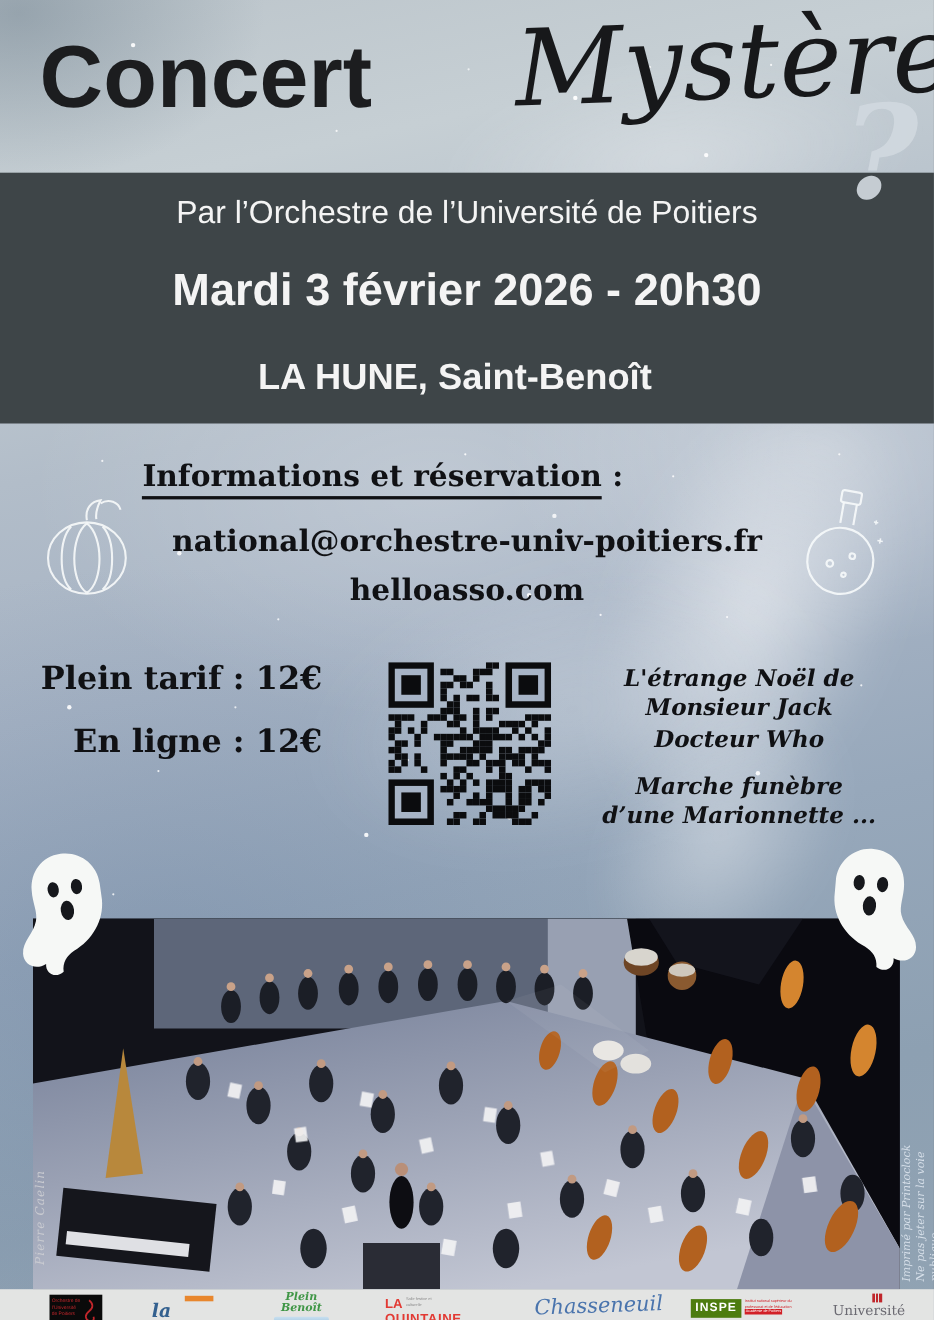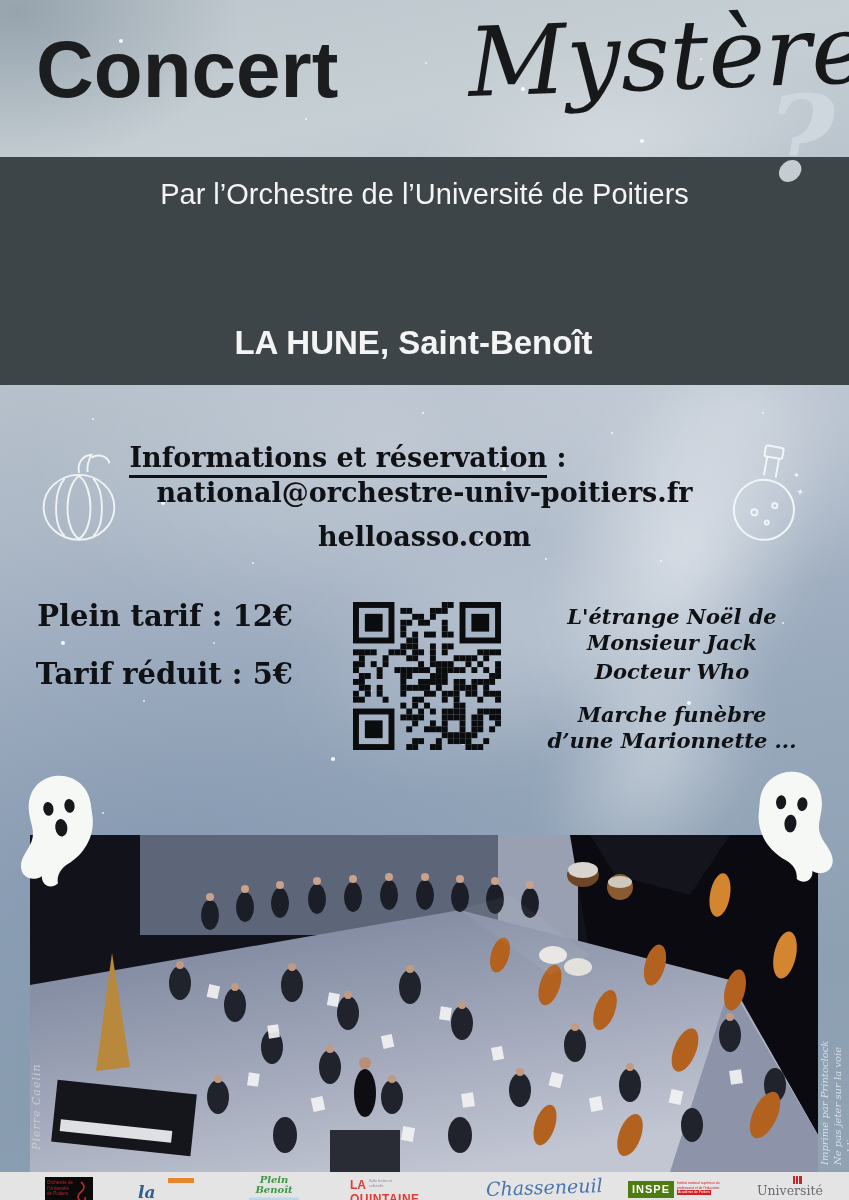--- a/index.html
+++ b/index.html
@@ -38,21 +38,21 @@
   
   .band{position:absolute;left:0;top:157px;width:849px;height:228px;
     background:radial-gradient(500px 240px at 70% 55%, rgba(255,255,255,.05), transparent 75%),
     linear-gradient(180deg,#3b4245 0%,#414revert 0%,#3e4548 55%,#434a4d 100%);
     background-color:#3e4548;z-index:2;text-align:center;color:#f4f4f4;}
   .band-presenter{position:absolute;left:0;width:849px;top:20px;font:400 29px/1.2 "Liberation Sans",sans-serif;}
   .band-date{position:absolute;left:0;width:849px;top:82px;font:700 41px/1.2 "Liberation Sans",sans-serif;}
   .band-venue{position:absolute;left:0;width:827px;top:166px;font:700 33px/1.2 "Liberation Sans",sans-serif;}
   
   .info{position:absolute;left:0;top:385px;width:849px;text-align:center;color:#101114;z-index:3;}
-  .info-heading{position:absolute;left:0;width:696px;top:57px;font:700 27px/1.2 "DejaVu Serif",serif;}
+  .info-heading{position:absolute;left:0;width:696px;top:33px;font:700 27px/1.2 "DejaVu Serif",serif;}
   .info-heading .u{border-bottom:3px solid #101114;padding-bottom:2px;}
   .info-email{position:absolute;left:0;width:849px;top:92px;font:700 27px/1.2 "DejaVu Serif",serif;}
   .info-web{position:absolute;left:0;width:849px;top:136px;font:700 27px/1.2 "DejaVu Serif",serif;}
   .pumpkin{position:absolute;left:36px;top:450px;width:86px;height:98px;z-index:3;}
   .potion{position:absolute;left:726px;top:442px;width:80px;height:112px;z-index:3;}
   
   .tickets{position:absolute;left:28px;top:600px;width:265px;text-align:right;z-index:3;}
   .ticket-line{font:700 29px/1.15 "DejaVu Serif",serif;color:#101114;margin-bottom:25px;}
   .qr-wrap{position:absolute;left:353px;top:602px;width:148px;height:148px;z-index:3;}
   .program{position:absolute;left:512px;top:600px;width:320px;text-align:center;z-index:3;}
@@ -110,20 +110,21 @@
   <div class="sparkles"></div>
 
   <div class="title-row">
     <span class="t-main">Concert</span>
     <span class="t-script">Mystère</span>
   </div>
   <div class="qmark">?</div>
 
   <div class="band">
     <div class="band-presenter">Par l’Orchestre de l’Université de Poitiers</div>
+    <div class="band-date">Mardi 3 février 2026 - 20h30</div>
     <div class="band-venue">LA HUNE, Saint-Benoît</div>
   </div>
 
   <div class="pumpkin">
     <svg viewBox="0 0 90 100" fill="none" stroke="#f7f9fa" stroke-opacity=".9" stroke-width="2">
       <path d="M45 24 C43 13 49 6 58 5 C55 11 53 17 54 23"></path>
       <path d="M58 8 C66 3 75 7 77 14"></path>
       <ellipse cx="45" cy="60" rx="37" ry="34"></ellipse>
       <path d="M45 27 C29 39 29 83 45 93"></path>
       <path d="M45 27 C61 39 61 83 45 93"></path>
@@ -145,21 +146,21 @@
   </div>
 
   <div class="info">
     <div class="info-heading"><span class="u">Informations et réservation</span><span> :</span></div>
     <div class="info-email">national@orchestre-univ-poitiers.fr</div>
     <div class="info-web">helloasso.com</div>
   </div>
 
   <div class="tickets">
     <div class="ticket-line">Plein tarif : 12€</div>
-    <div class="ticket-line">Tarif réduit : 5€</div>
+    <div class="ticket-line">En ligne : 12€</div>
   </div>
 
   <div class="qr-wrap" id="qr"><svg width="148" height="148" viewBox="0 0 148 148">
         <rect x="88.8" y="0" width="5.92" height="5.92" fill="#0b0c0e"></rect>
         <rect x="94.72" y="0" width="5.92" height="5.92" fill="#0b0c0e"></rect>
         <rect x="47.36" y="5.92" width="5.92" height="5.92" fill="#0b0c0e"></rect>
         <rect x="53.28" y="5.92" width="5.92" height="5.92" fill="#0b0c0e"></rect>
         <rect x="76.96" y="5.92" width="5.92" height="5.92" fill="#0b0c0e"></rect>
         <rect x="82.88" y="5.92" width="5.92" height="5.92" fill="#0b0c0e"></rect>
         <rect x="88.8" y="5.92" width="5.92" height="5.92" fill="#0b0c0e"></rect>

